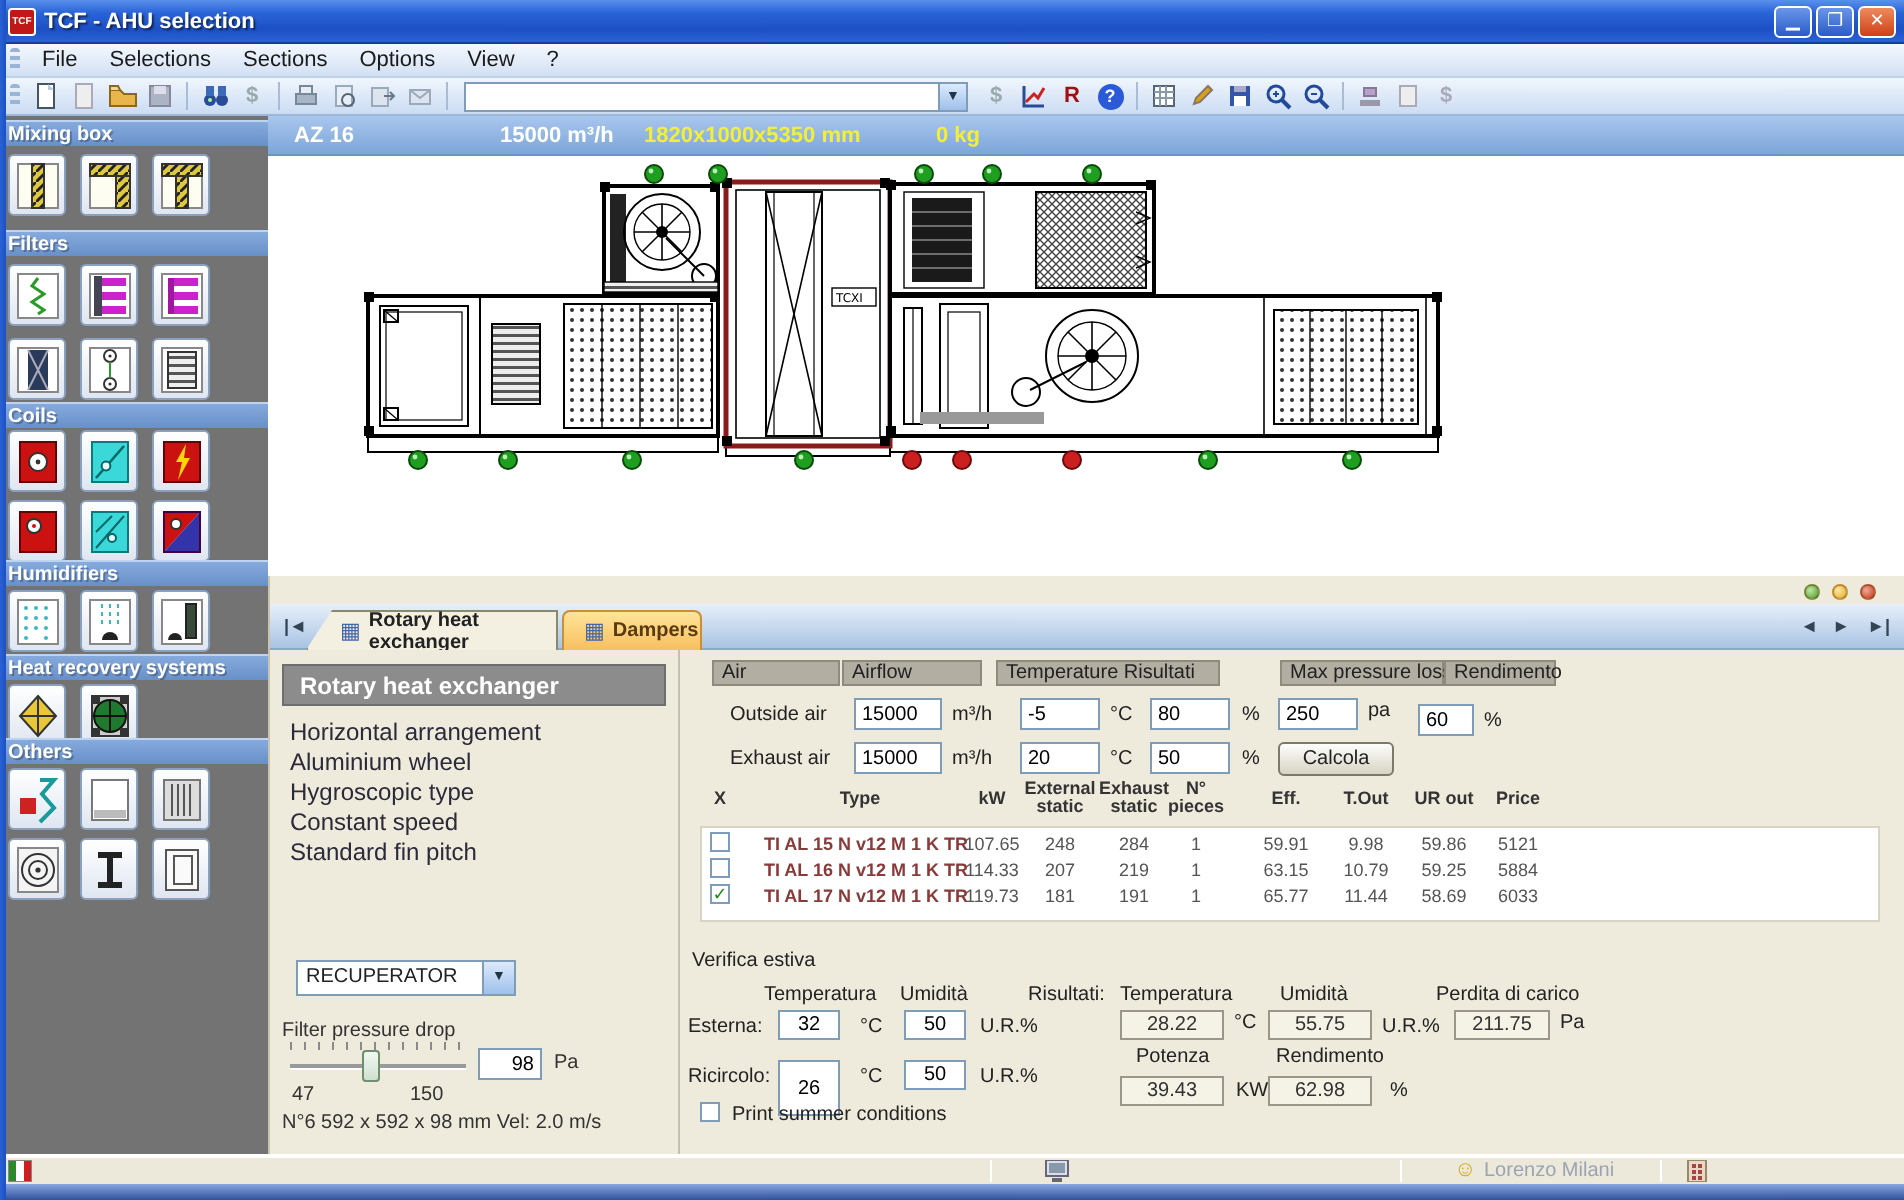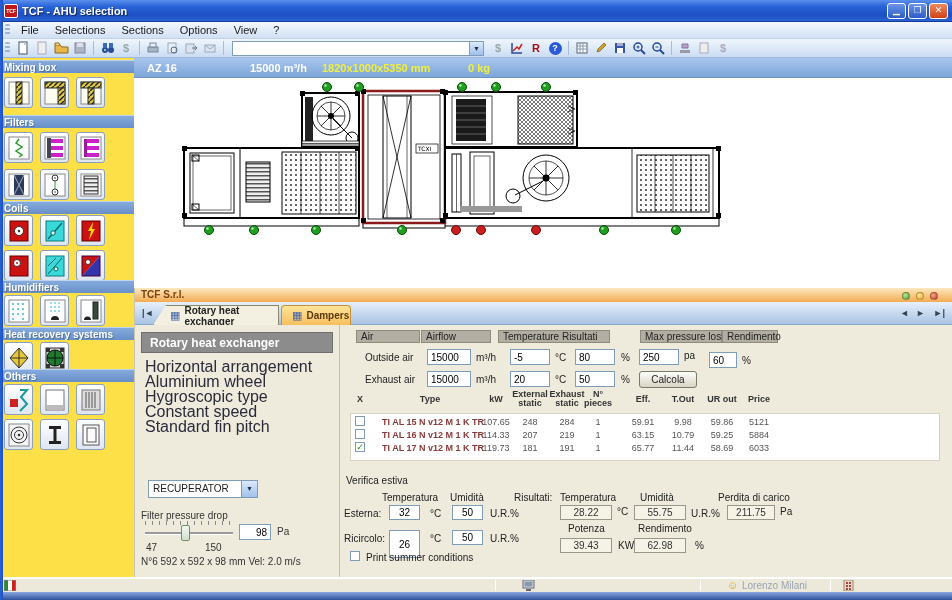--- a/index.html
+++ b/index.html
@@ -16,21 +16,21 @@
 #menubar{left:0;top:22px;width:952px;height:17px;background:linear-gradient(180deg,#f4f8fe,#d2e0f4);display:flex;align-items:center;border-bottom:1px solid #c0d2ea;padding-left:2px}
 .grip{width:5px;height:12px;margin:0 3px;background:repeating-linear-gradient(180deg,#9ab4d6 0 2px,transparent 2px 4px);border-radius:2px}
 .menuitem{padding:1px 8px;font-size:11px;color:#1a1a1a}
 #toolbar{left:0;top:39px;width:952px;height:19px;background:linear-gradient(180deg,#f0f6fd,#cbdcf3);display:flex;align-items:center;border-bottom:1px solid #9db8d8;padding-left:2px;gap:1px}
 .tbtn{width:18px;height:16px;display:flex;align-items:center;justify-content:center;border-radius:2px}
 .tsep{width:1px;height:14px;background:#a8bcd6;margin:0 3px}
 .tcombo{width:252px;height:15px;background:#fff;border:1px solid #7f9db9;display:flex;margin:0 4px}
 .tcombo .arr{margin-left:auto;width:14px;background:linear-gradient(180deg,#dceafc,#9fc0ec);border-left:1px solid #7f9db9;font-size:7px;color:#234;text-align:center;line-height:13px}
 .glyph{font-weight:bold;font-size:11px}
 
-#sidebar{left:0;top:58px;width:134px;height:519px;background:#fde047;overflow:hidden}
+#sidebar{left:0;top:58px;width:134px;height:519px;background:#737373;overflow:hidden}
 .sechdr{position:absolute;left:0;width:134px;height:13px;background:linear-gradient(180deg,#86aadd,#6890c8);color:#fff;font-size:10px;font-weight:bold;padding:0 4px;line-height:13px;border-top:1px solid #bcd4f0;text-shadow:1px 1px 0 rgba(0,0,0,.25);white-space:nowrap;overflow:hidden}
 .icorow{position:absolute;left:4px;display:flex;gap:7px}
 .palbtn{width:29px;height:31px;background:linear-gradient(180deg,#ffffff,#dfe6f1);border:1px solid #8aa0bc;border-radius:3px;display:flex;align-items:center;justify-content:center}
 
 #unitheader{left:134px;top:58px;width:818px;height:20px;background:linear-gradient(180deg,#a9c6ee,#7ca6d9);border-bottom:1px solid #6f94c4}
 #unitheader span{position:absolute;top:4px;font-weight:bold;font-size:11px}
 .whitetxt{color:#fff}.yellowtxt{color:#f2ef3a}
 #canvas{left:134px;top:78px;width:818px;height:210px;background:#fff}
 
 #panel{left:134px;top:288px;width:818px;height:289px;background:#eeebdc;border-left:1px solid #c8c4b0}
@@ -39,21 +39,21 @@
 .pdot{width:8px;height:8px;border-radius:50%;border:1px solid rgba(120,60,0,.4)}
 #tabstrip{position:absolute;left:0;top:14px;width:818px;height:23px;background:linear-gradient(180deg,#e7f0fb,#a9c3e3);border-bottom:1px solid #8aa8cc}
 .tab{position:absolute;top:3px;height:20px;display:flex;align-items:center;gap:4px;font-size:11px;font-weight:bold;padding:0 10px 0 16px}
 .tab.active{background:#f3f0e2;border:1px solid #8a8a6a;border-bottom:none;clip-path:polygon(13px 0,100% 0,100% 100%,0 100%);color:#222}
 .tab.dampers{background:linear-gradient(180deg,#ffe49a,#f7bf5e);border:1px solid #c89038;border-bottom:none;border-radius:4px 4px 0 0;padding:0 10px;color:#5a3a10}
 .tabico{color:#4466aa;font-size:11px}
 .navarr{color:#345;font-size:9px;font-weight:bold}
 #pcontent{position:absolute;left:0;top:37px;width:818px;height:252px}
 
 #grayhdr{left:6px;top:7px;width:192px;height:21px;background:#8c8c8c;color:#fff;font-weight:bold;font-size:12px;line-height:21px;padding-left:8px;border:1px solid #6e6e6e}
-.feat{position:absolute;left:10px;width:190px;font-size:16px;color:#2a2a3a;line-height:15px}
+.feat{position:absolute;left:10px;width:190px;font-size:12px;color:#2a2a3a;line-height:15px}
 .combo{left:13px;top:155px;width:110px;height:18px;background:#fff;border:1px solid #7f9db9;display:flex;font-size:10px;line-height:16px;padding-left:4px}
 .combo .arr{margin-left:auto;width:16px;background:linear-gradient(180deg,#dceafc,#9fc0ec);border-left:1px solid #7f9db9;text-align:center;font-size:7px;line-height:16px;color:#234}
 .smalllbl{font-size:10px;color:#333}
 .ticks{left:10px;top:196px;width:88px;height:4px;background:repeating-linear-gradient(90deg,#8a8a8a 0 1px,transparent 1px 7px)}
 .groove{left:10px;top:207px;width:88px;height:3px;background:#9a9a9a;border-bottom:1px solid #fff}
 .thumb{left:46px;top:200px;width:9px;height:16px;background:linear-gradient(180deg,#f2f8f2,#cfe0cf);border:1px solid #6f8f6f;border-radius:2px}
 .inp{background:#fff;border:1px solid #7f9db9;font-size:10px;font-family:"Liberation Sans",sans-serif;padding:0 3px}
 .resbox{background:#f5f2e6;border:1px solid #9a968a;font-size:10px;text-align:center;color:#333;line-height:13px}
 
 #rightcol{position:absolute;left:204px;top:0;width:614px;height:252px;border-left:1px solid #c4c0ac}
@@ -611,21 +611,20 @@
       </g>
       <g fill="#cc2020" stroke="#6a0a0a">
         <circle cx="322" cy="152" r="4.5"></circle>
           <circle cx="347" cy="152" r="4.5"></circle>
           <circle cx="402" cy="152" r="4.5"></circle>
       </g>
     </svg>
   </div>
 
   <div id="panel" class="abs">
-    <div id="paneltitle">TCF S.r.l.</div>
     <div class="paneldots" style="right:14px">
       <span class="pdot" style="background:radial-gradient(circle at 35% 35%,#bfe8a0,#4a9a30)"></span>
       <span class="pdot" style="background:radial-gradient(circle at 35% 35%,#ffe9a0,#e0a828)"></span>
       <span class="pdot" style="background:radial-gradient(circle at 35% 35%,#f0a898,#c03818)"></span>
     </div>
     <div id="tabstrip">
       <span class="navarr" style="position:absolute;left:7px;top:6px">|◄</span>
       <div class="tab active" style="left:18px;width:126px">
         <span class="tabico">▦</span>
         <span style="font-size:10px">Rotary heat exchanger</span>

